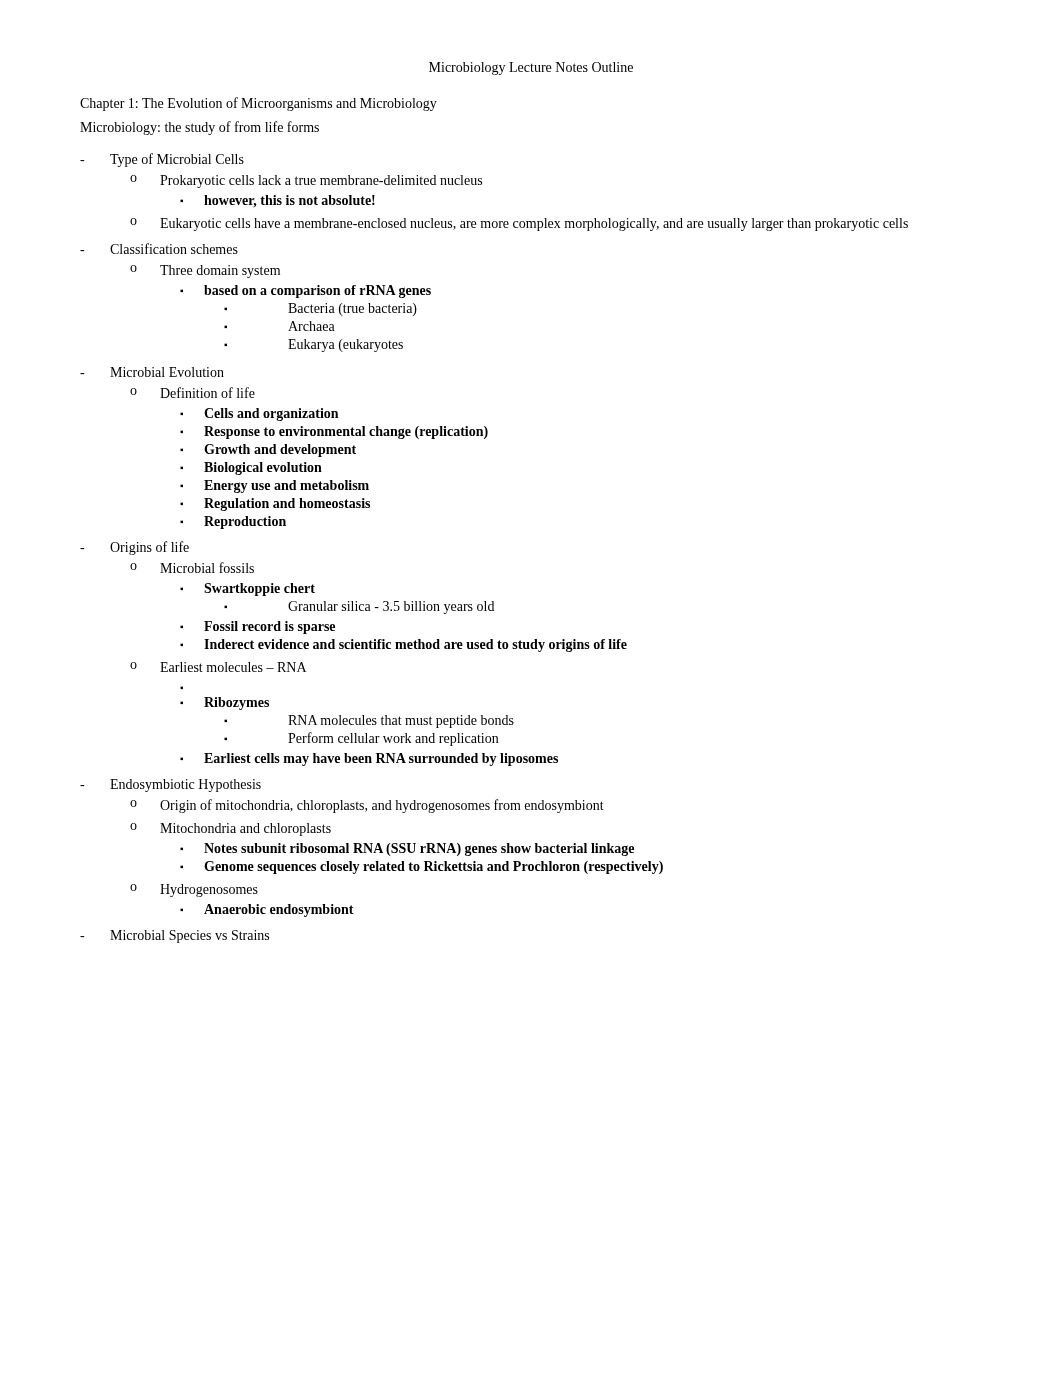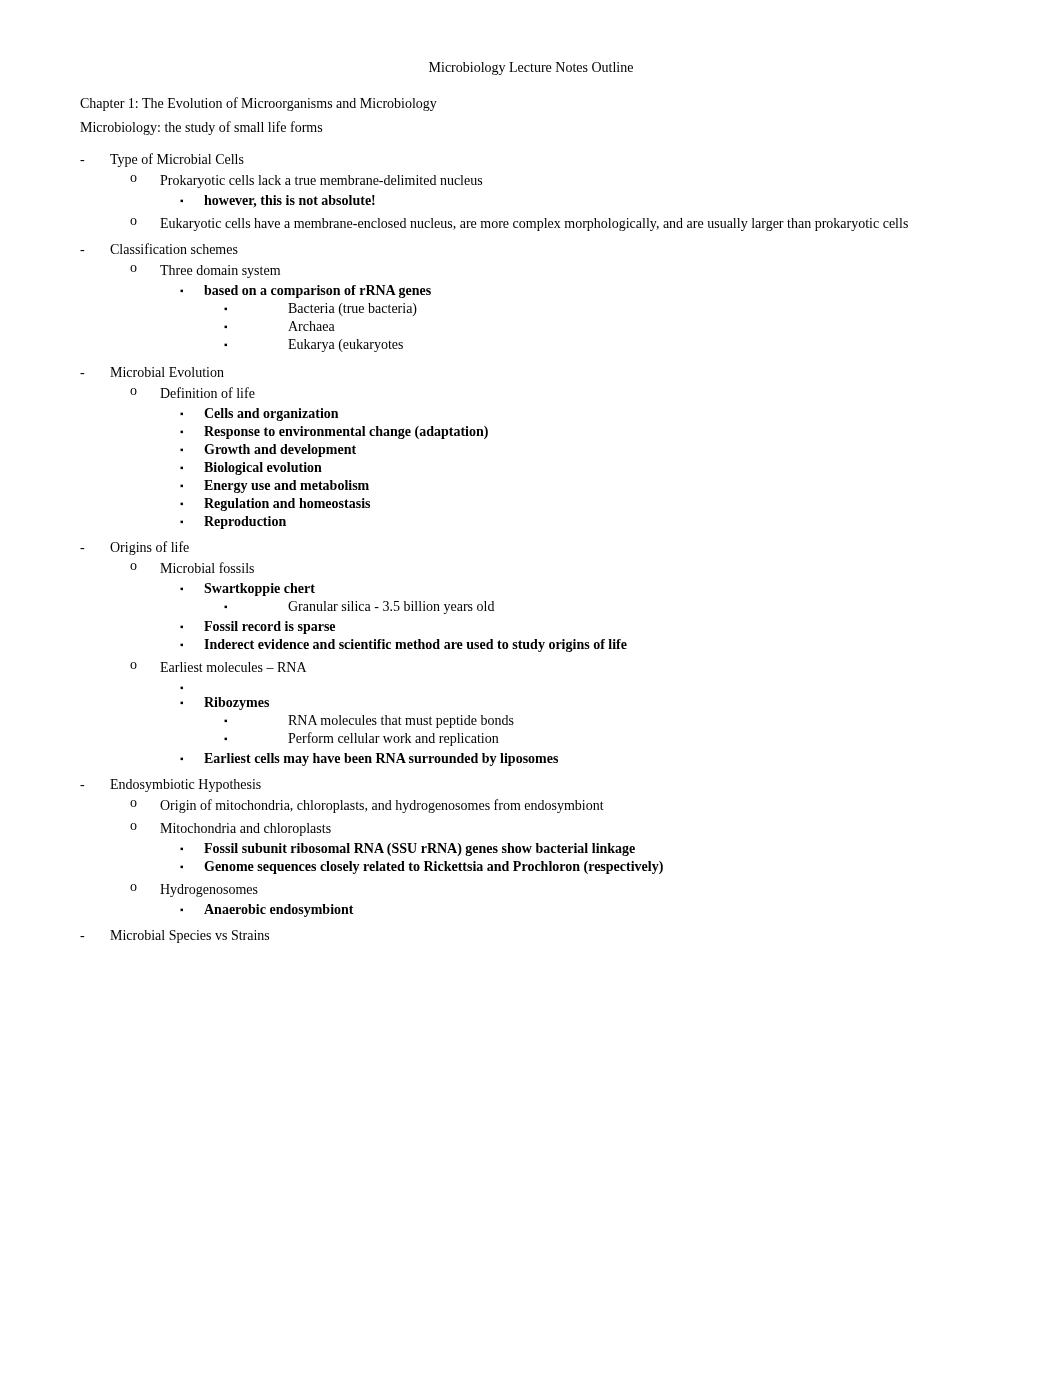--- a/index.html
+++ b/index.html
@@ -149,21 +149,21 @@
 
 <div class="page-title">
   <span>Microbiology Lecture Notes Outline</span>
 </div>
 
 <div class="chapter-title">
   <span>Chapter 1: The Evolution of Microorganisms and Microbiology</span>
 </div>
 
 <div class="subtitle">
-  <span>Microbiology: the study of small life forms</span>
+  <span>Microbiology: the study of from life forms</span>
 </div>
 
 <div id="outline-container">
     <div class="level1 section-gap">
       <span class="level1-bullet">-</span>
       <div class="level1-content">
         <div class="level1-label">Type of Microbial Cells</div>
         <div class="level2-list">
           <div class="level2-item">
             <span class="level2-bullet">o</span>
@@ -228,21 +228,21 @@
             <span class="level2-bullet">o</span>
             <div class="level2-content">
               <div class="level2-label wrapped-text">Definition of life</div>
               <div class="level3-list">
                 <div class="level3-item">
                   <span class="level3-bullet small-bullet">▪</span>
                   <div><span class="level3-label">Cells and organization</span></div>
                 </div>
                 <div class="level3-item">
                   <span class="level3-bullet small-bullet">▪</span>
-                  <div><span class="level3-label">Response to environmental change (adaptation)</span></div>
+                  <div><span class="level3-label">Response to environmental change (replication)</span></div>
                 </div>
                 <div class="level3-item">
                   <span class="level3-bullet small-bullet">▪</span>
                   <div><span class="level3-label">Growth and development</span></div>
                 </div>
                 <div class="level3-item">
                   <span class="level3-bullet small-bullet">▪</span>
                   <div><span class="level3-label">Biological evolution</span></div>
                 </div>
                 <div class="level3-item">
@@ -335,21 +335,21 @@
               <div class="level2-label wrapped-text">Origin of mitochondria, chloroplasts, and hydrogenosomes from endosymbiont</div>
             </div>
           </div>
           <div class="level2-item">
             <span class="level2-bullet">o</span>
             <div class="level2-content">
               <div class="level2-label wrapped-text">Mitochondria and chloroplasts</div>
               <div class="level3-list">
                 <div class="level3-item">
                   <span class="level3-bullet small-bullet">▪</span>
-                  <div><span class="level3-label">Fossil subunit ribosomal RNA (SSU rRNA) genes show bacterial linkage</span></div>
+                  <div><span class="level3-label">Notes subunit ribosomal RNA (SSU rRNA) genes show bacterial linkage</span></div>
                 </div>
                 <div class="level3-item">
                   <span class="level3-bullet small-bullet">▪</span>
                   <div><span class="level3-label">Genome sequences closely related to  Rickettsia and Prochloron (respectively)</span></div>
                 </div>
               </div>
             </div>
           </div>
           <div class="level2-item">
             <span class="level2-bullet">o</span>

